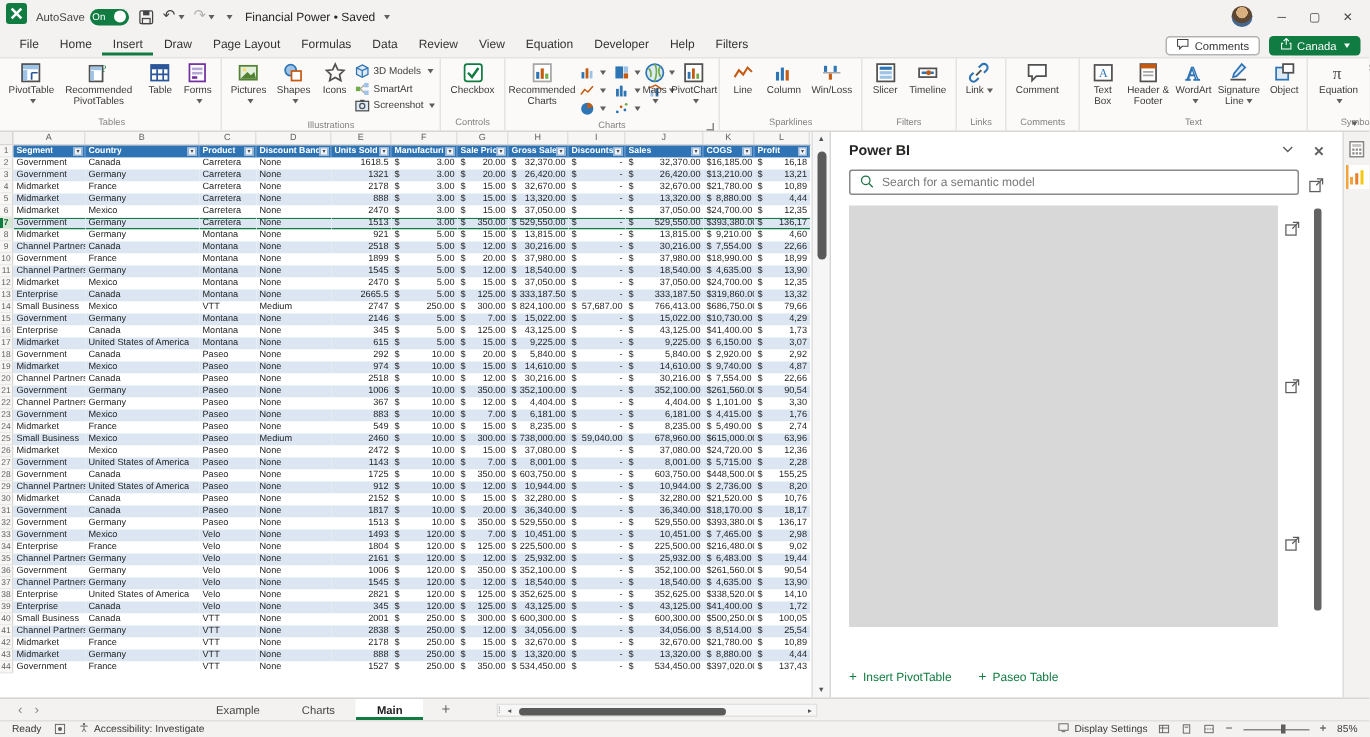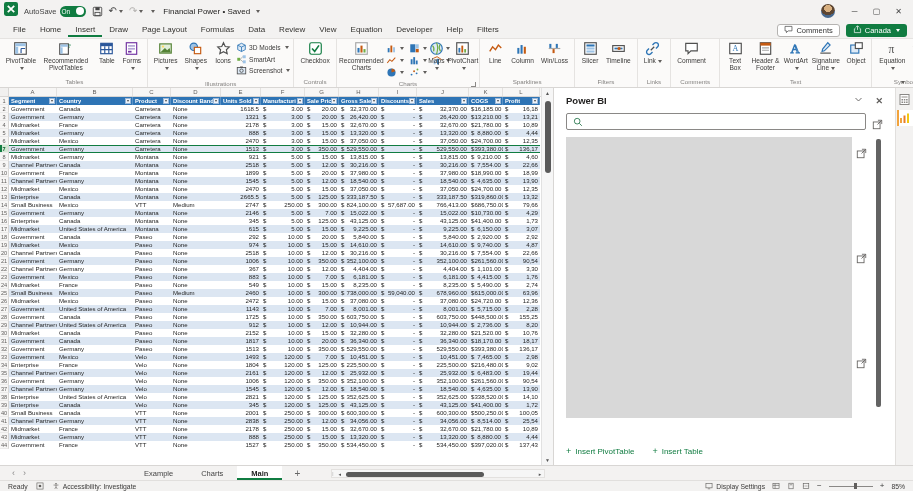--- a/index.html
+++ b/index.html
@@ -2243,20 +2243,21 @@
               </svg></span>
           <span>✕</span>
         </span>
       </div>
       <div class="psearch">
         <span class="psbox">
           <span><svg width="10" height="10" viewBox="0 0 12 12">
                 <circle cx="5" cy="5" r="3.4" fill="none" stroke="#1e7145"></circle>
                 <line x1="7.6" y1="7.6" x2="10.6" y2="10.6" stroke="#1e7145"></line>
               </svg></span>
+          <input placeholder="Search for a semantic model" style="">
         </span>
         <span class="pop" style="position:static"><svg width="11" height="11" viewBox="0 0 13 13">
               <rect x="1.5" y="3.5" width="8" height="8" fill="none" stroke="#605e5c"></rect>
               <path d="M7 1.5 H11.5 V6 M11.5 1.5 L6.5 6.5" fill="none" stroke="#605e5c"></path>
             </svg></span>
       </div>
       <div class="skelwrap">
         <div class="skel"></div>
         <span class="pop" style="top:8px"><svg width="11" height="11" viewBox="0 0 13 13">
               <rect x="1.5" y="3.5" width="8" height="8" fill="none" stroke="#605e5c"></rect>
@@ -2272,21 +2273,21 @@
             </svg></span>
         <div class="psthumb"></div>
       </div>
       <div class="plinks">
         <span class="plink">
             <span class="plus">+</span>
             <span>Insert PivotTable</span>
           </span>
         <span class="plink">
             <span class="plus">+</span>
-            <span>Insert Table</span>
+            <span>Paseo Table</span>
           </span>
       </div>
     </div>
 
     <div class="strip">
       <span class="stile">
           <svg viewBox="0 0 13 13">
             <rect x="2" y="1.5" width="9" height="10" fill="#fff" stroke="#8a8886"></rect>
             <rect x="3.5" y="3" width="6" height="2" fill="#c8c6c4"></rect>
             <g fill="#8a8886">

